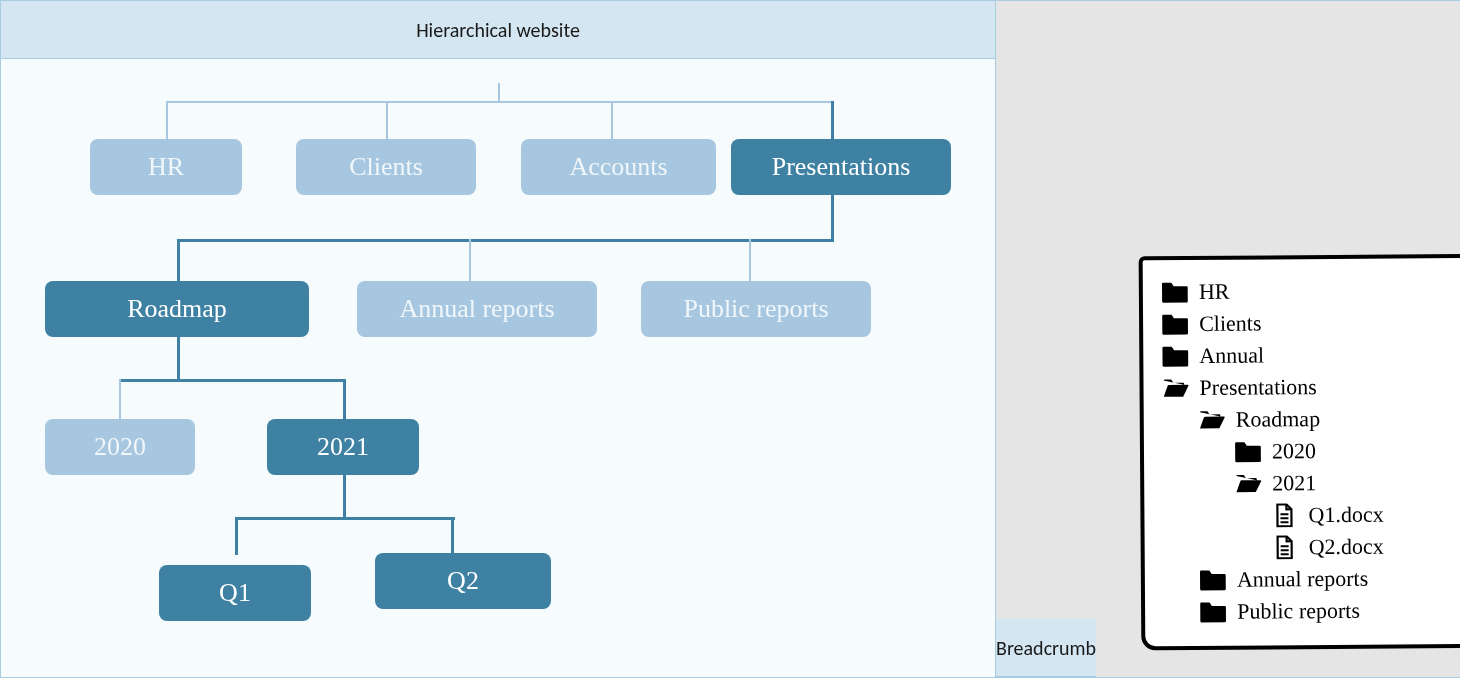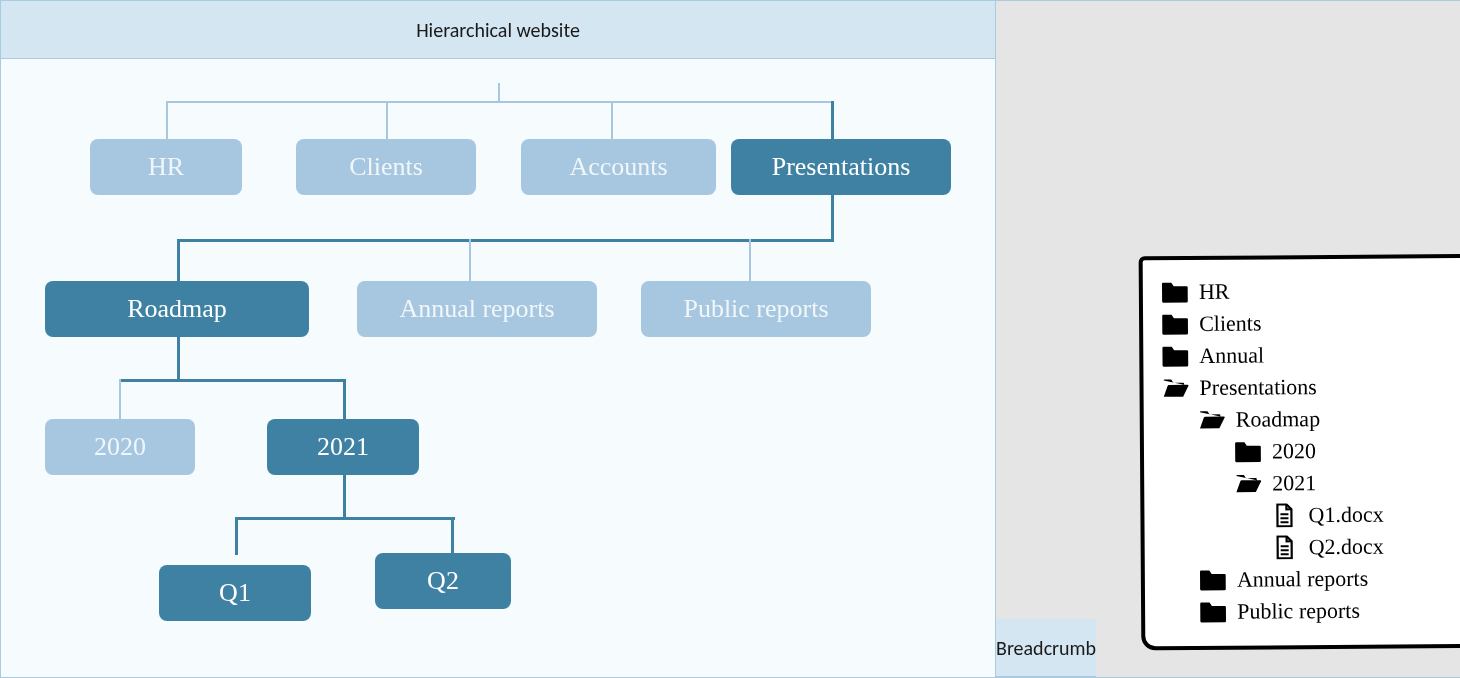--- a/index.html
+++ b/index.html
@@ -128,21 +128,21 @@
 
       <div class="node light" style="left:44px;  top:360px; width:150px;">2020</div>
       <div class="node dark" style="left:266px; top:360px; width:152px;">2021</div>
 
       <div class="line-v dk" style="left:342px; top:416px; height:42px;"></div>
       <div class="line-h dk" style="left:234px; top:458px; width:220px;"></div>
       <div class="line-v dk" style="left:234px; top:458px; height:38px;"></div>
       <div class="line-v dk" style="left:450px; top:458px; height:38px;"></div>
 
       <div class="node dark" style="left:158px; top:494px; width:152px;margin-top:12px;">Q1</div>
-      <div class="node dark" style="left:374px; top:494px; width:136px;">Q2</div>
+      <div class="node dark" style="left:374px; top:494px; width:176px;">Q2</div>
 
     </div>
   </div>
 
   <div class="panel-right">
     <div class="panel-header">Breadcrumb</div>
     <div class="panel-body">
       <div class="bc-box">
 
         <div class="bc-item">

